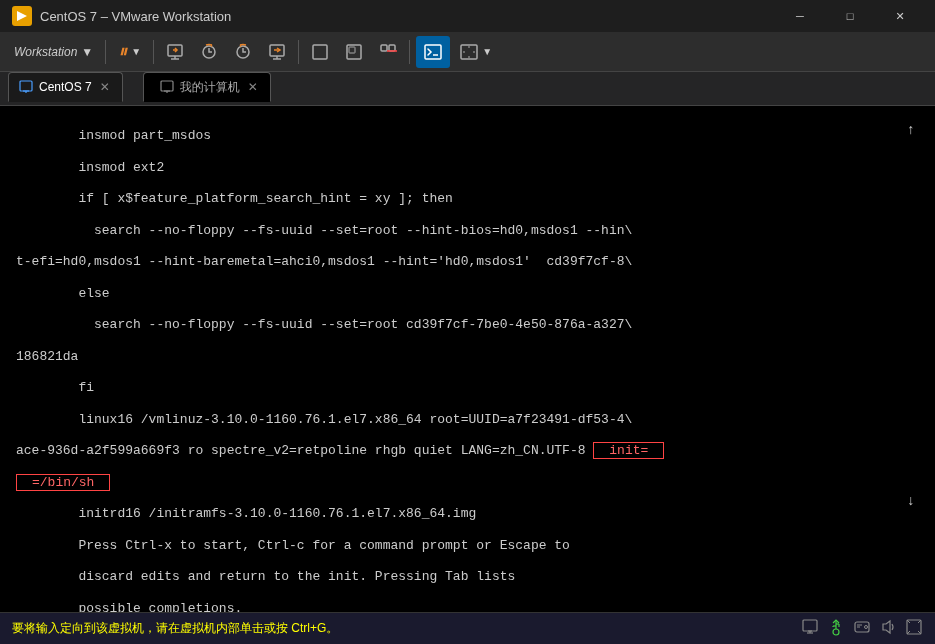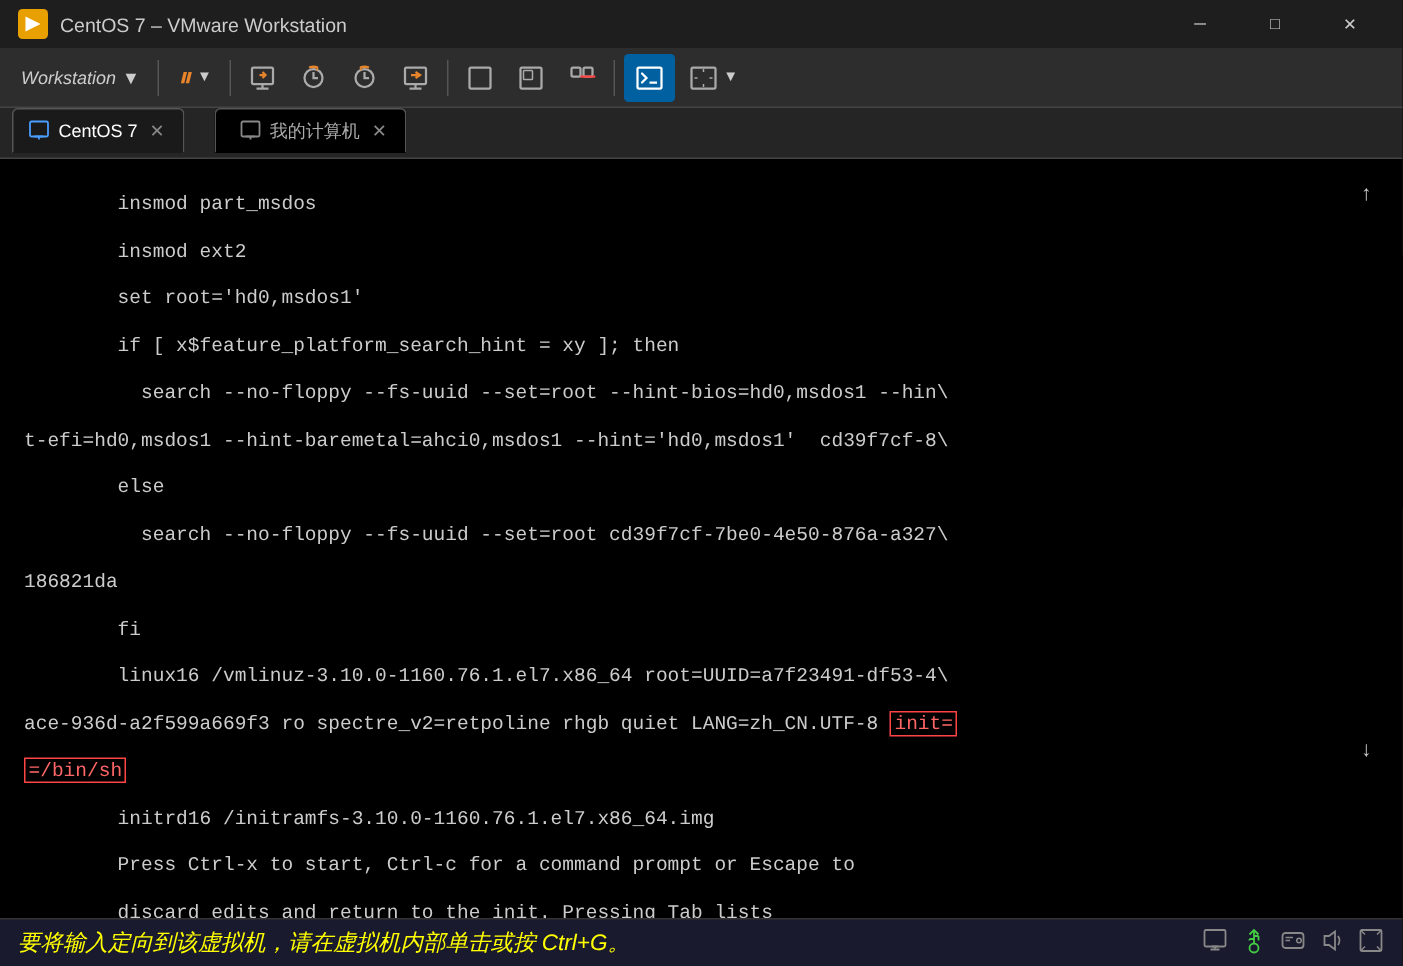--- a/index.html
+++ b/index.html
@@ -153,38 +153,37 @@
     .term-line {
       white-space: pre;
       padding: 0 16px;
       margin-top: 12px;
     }
 
     .highlight-red {
       background: transparent;
       color: #ff6666;
       border: 1px solid #ff4444;
-      padding: 0 2px;
+      padding: 0 15px;
     }
 
     
     #status-bar {
       height: 32px;
       background: #1a1a2e;
       display: flex;
       align-items: center;
       padding: 0 12px;
       gap: 8px;
       border-top: 1px solid #333;
     }
     #status-text {
       color: #ffff00;
-      font-size: 15px;
+      font-size: 12px;
       flex: 1;
-      font-style: italic;
     }
     #status-icons {
       display: flex;
       align-items: center;
       gap: 8px;
     }
     .status-icon {
       color: #aaaaaa;
       font-size: 14px;
       cursor: pointer;
@@ -332,21 +331,20 @@
   <div id="vm-area">
     <div id="terminal">
 
       <span style="position:absolute; right:20px; top:14px; color:#cccccc; font-size:14px;">↑</span>
 
       <div class="term-line"></div>
       <div class="term-line"></div>
       <div class="term-line"></div>
       <div class="term-line">        insmod part_msdos</div>
       <div class="term-line">        insmod ext2</div>
-      <div class="term-line">        set root='hd0,msdos1'</div>
       <div class="term-line">        if [ x$feature_platform_search_hint = xy ]; then</div>
       <div class="term-line">          search --no-floppy --fs-uuid --set=root --hint-bios=hd0,msdos1 --hin\</div>
       <div class="term-line">t-efi=hd0,msdos1 --hint-baremetal=ahci0,msdos1 --hint='hd0,msdos1'  cd39f7cf-8\</div>
       <div class="term-line">        else</div>
       <div class="term-line">          search --no-floppy --fs-uuid --set=root cd39f7cf-7be0-4e50-876a-a327\</div>
       <div class="term-line">186821da</div>
       <div class="term-line">        fi</div>
       <div class="term-line">        linux16 /vmlinuz-3.10.0-1160.76.1.el7.x86_64 root=UUID=a7f23491-df53-4\</div>
       <div class="term-line">ace-936d-a2f599a669f3 ro spectre_v2=retpoline rhgb quiet LANG=zh_CN.UTF-8 <span class="highlight-red">init=</span></div>
       <div class="term-line"><span class="highlight-red">=/bin/sh</span></div>

